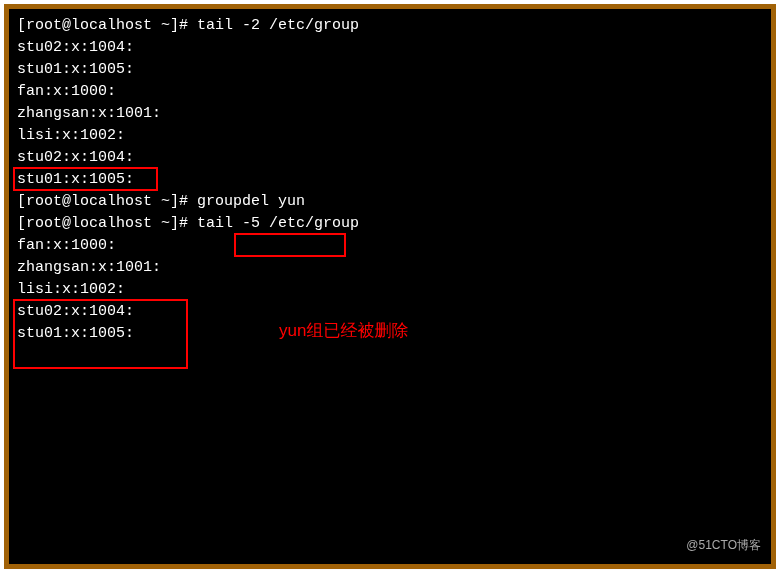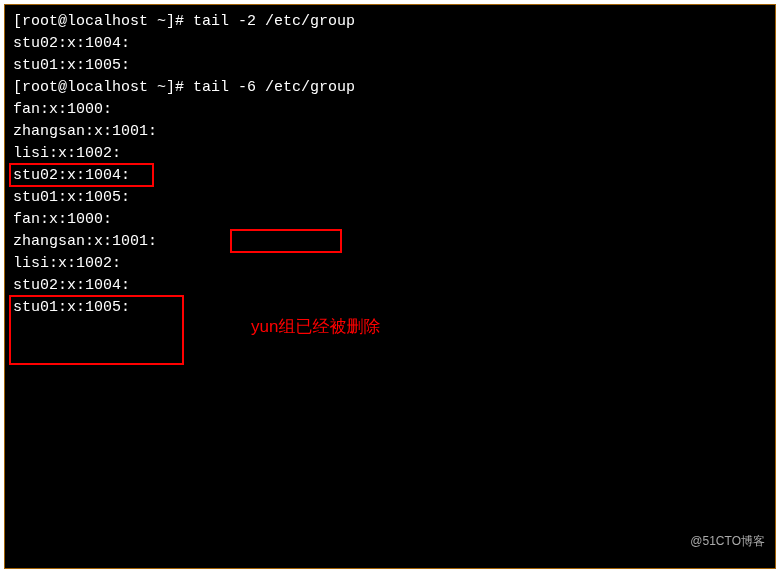--- a/index.html
+++ b/index.html
@@ -14,21 +14,21 @@
     position: absolute;
     top: 4px;
     left: 4px;
     width: 772px;
     height: 565px;
     background: #000000;
     color: #ffffff;
     font-size: 15px;
     line-height: 22px;
     padding: 6px 8px;
-    border: 1px solid #a16207;
+    border: 5px solid #a16207;
     overflow: hidden;
   }
   .line { white-space: pre; position: relative; z-index: 2; }
   .cursor {
     display: inline-block;
     width: 10px;
     height: 18px;
     background: #00ff00;
     vertical-align: text-bottom;
     margin-left: 2px;
@@ -38,44 +38,46 @@
     border: 2px solid #ff0000;
     z-index: 1;
     pointer-events: none;
   }
   .annotation {
     position: absolute;
     color: #ff0000;
     font-family: "Microsoft YaHei", sans-serif;
     font-size: 17px;
     z-index: 3;
+    margin-left: 24px;
   }
   .watermark {
     position: absolute;
     right: 10px;
-    bottom: 16px;
+    bottom: 8px;
     color: #aaaaaa;
     font-family: "Microsoft YaHei", sans-serif;
     font-size: 12px;
     z-index: 4;
   }
 </style>
 </head>
 <body>
 
 <div class="terminal">
   <div class="line">[root@localhost ~]# tail -2 /etc/group</div>
   <div class="line">stu02:x:1004:</div>
   <div class="line">stu01:x:1005:</div>
-  <div class="line">[root@localhost ~]# tail -6 /etc/group</div>
   <div class="line">fan:x:1000:</div>
   <div class="line">zhangsan:x:1001:</div>
   <div class="line">lisi:x:1002:</div>
   <div class="line">stu02:x:1004:</div>
   <div class="line">stu01:x:1005:</div>
+  <div class="line">[root@localhost ~]# groupdel yun</div>
+  <div class="line">[root@localhost ~]# tail -5 /etc/group</div>
   <div class="line">fan:x:1000:</div>
   <div class="line">zhangsan:x:1001:</div>
   <div class="line">lisi:x:1002:</div>
   <div class="line">stu02:x:1004:</div>
   <div class="line">stu01:x:1005:</div>
 
   <div class="redbox" style="left:4px; top:158px; width:145px; height:24px;"></div>
   <div class="redbox" style="left:225px; top:224px; width:112px; height:24px;"></div>
   <div class="redbox" style="left:4px; top:290px; width:175px; height:70px;"></div>
 

